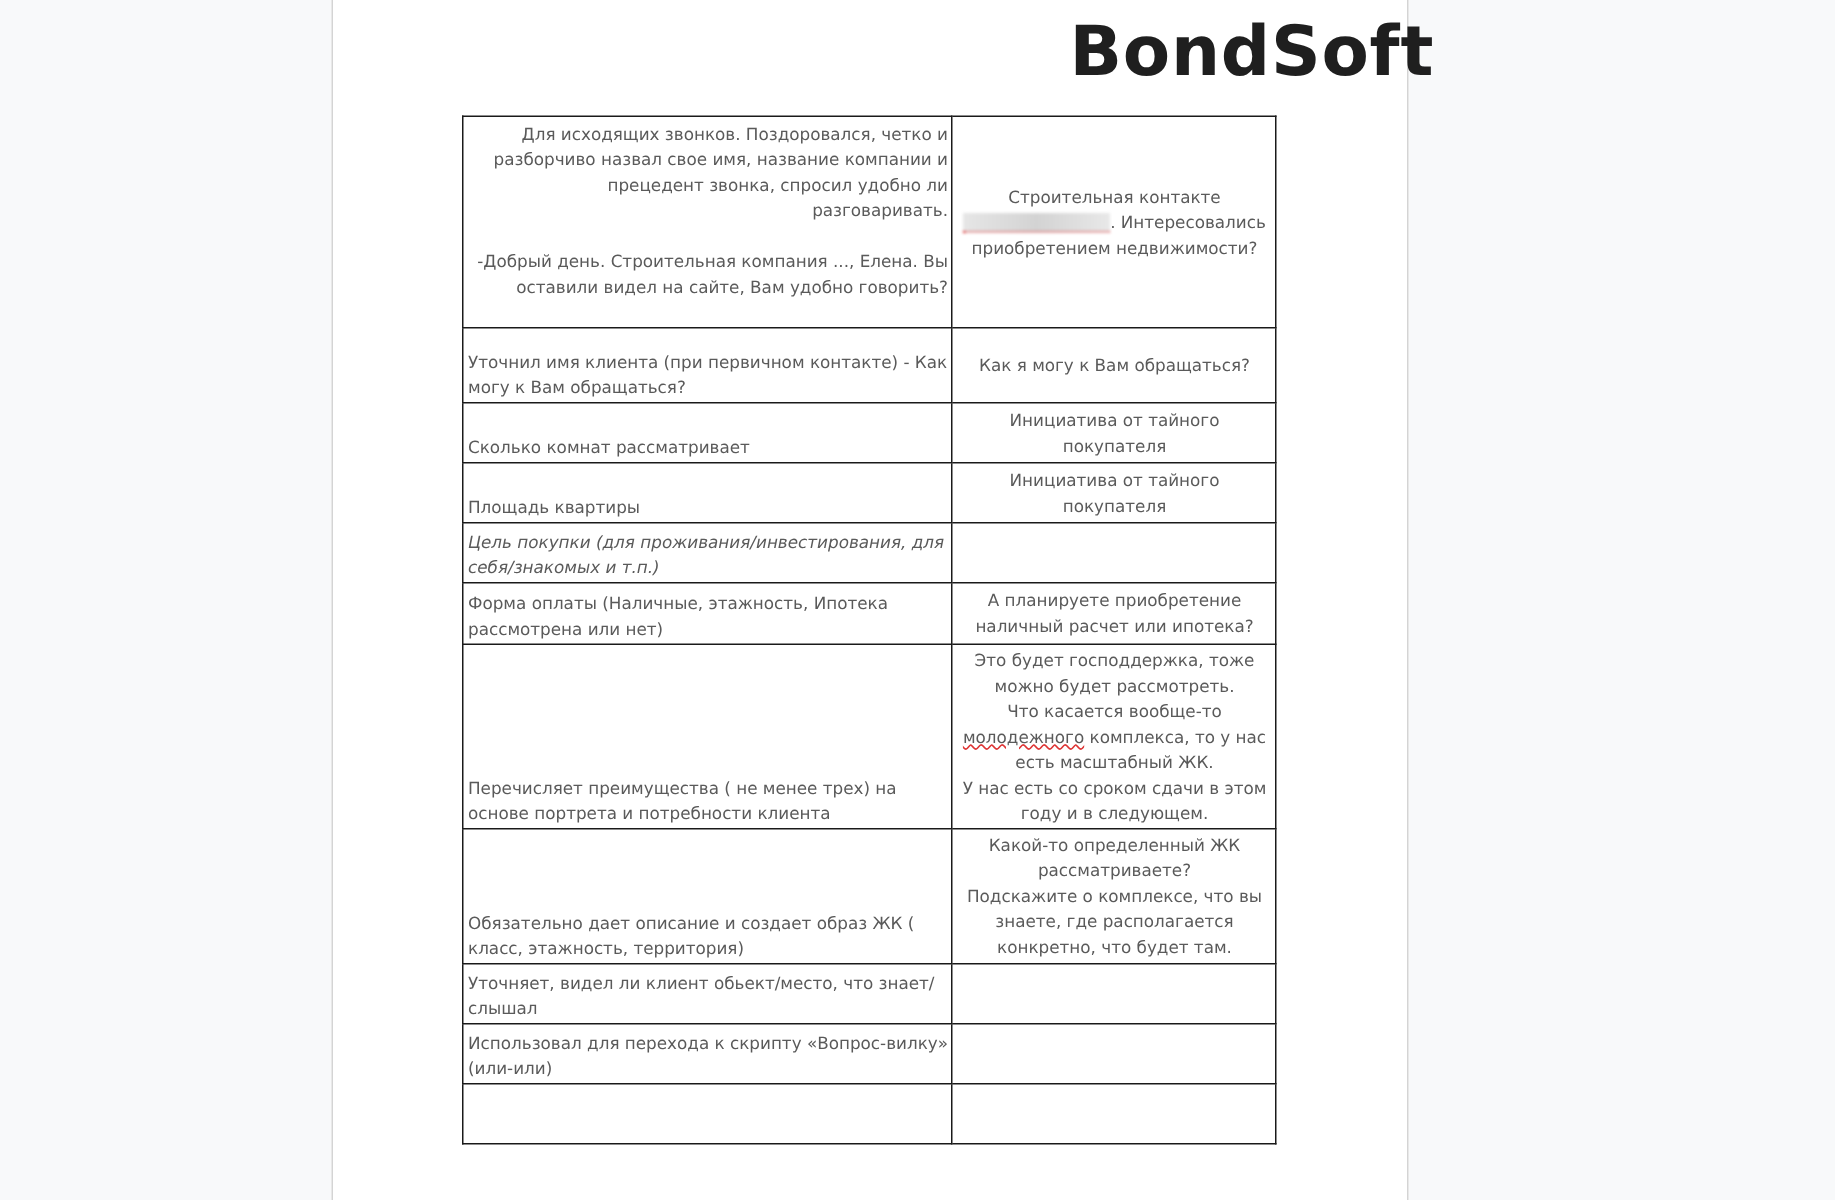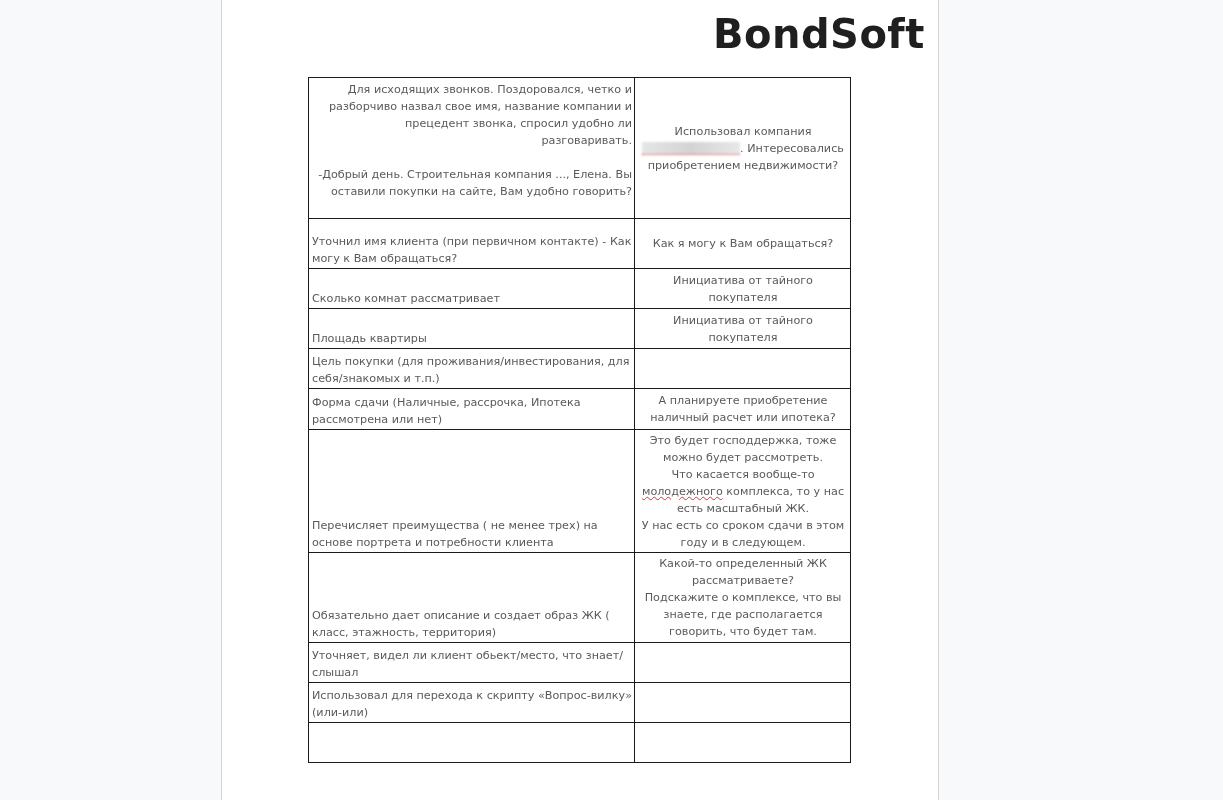--- a/index.html
+++ b/index.html
@@ -11,21 +11,21 @@
   }
   .page {
     position: absolute; left: 221px; top: 0; width: 716px; height: 800px;
     background: #ffffff;
     border-left: 1px solid #d4d4d4;
     border-right: 1px solid #d4d4d4;
   }
   .logo {
     position: absolute; left: 713px; top: 12px;
     font-family: "DejaVu Sans", sans-serif;
-    font-size: 40px; font-weight: bold; color: #1f1f1f;
+    font-size: 46px; font-weight: bold; color: #1f1f1f;
     letter-spacing: 0.5px;
     line-height: 44px;
   }
   table.script {
     position: absolute; left: 308px; top: 77px;
     border-collapse: collapse;
     width: 542px;
     table-layout: fixed;
   }
   table.script td {
@@ -55,61 +55,61 @@
 <div class="page"></div>
 
 <div class="logo">BondSoft</div>
 
 <table class="script">
   <tbody>
       <tr style="height:141px;">
     <td class="c1 top" style="padding-top:3px;text-align:right;">
       <div>Для исходящих звонков. Поздоровался, четко и разборчиво назвал свое имя, название компании и прецедент звонка, спросил удобно ли разговаривать.</div>
       <div class="blank-line"></div>
-      <div>-Добрый день. Строительная компания ..., Елена. Вы оставили покупки на сайте, Вам удобно говорить?</div>
+      <div>-Добрый день. Строительная компания ..., Елена. Вы оставили видел на сайте, Вам удобно говорить?</div>
     </td>
     <td class="c2">
-      <span>Использовал компания</span><br>
+      <span>Строительная контакте</span><br>
       <span class="blur"></span><span>. Интересовались приобретением недвижимости?</span>
     </td>
   </tr>
   <tr style="height:50px;">
     <td class="c1">Уточнил имя клиента (при первичном контакте) - Как могу к Вам обращаться?</td>
     <td class="c2">Как я могу к Вам обращаться?</td>
   </tr>
   <tr style="height:40px;">
     <td class="c1">Сколько комнат рассматривает</td>
     <td class="c2">Инициатива от тайного покупателя</td>
   </tr>
   <tr style="height:40px;">
     <td class="c1">Площадь квартиры</td>
     <td class="c2">Инициатива от тайного покупателя</td>
   </tr>
-  <tr style="height:40px;">
+  <tr style="height:40px;font-style:italic;">
     <td class="c1">Цель покупки (для проживания/инвестирования, для себя/знакомых и т.п.)</td>
     <td class="c2"></td>
   </tr>
   <tr style="height:41px;">
-    <td class="c1">Форма сдачи (Наличные, рассрочка, Ипотека рассмотрена или нет)</td>
+    <td class="c1">Форма оплаты (Наличные, этажность, Ипотека рассмотрена или нет)</td>
     <td class="c2">А планируете приобретение наличный расчет или ипотека?</td>
   </tr>
   <tr style="height:123px;">
     <td class="c1">Перечисляет преимущества ( не менее трех) на основе портрета и потребности клиента</td>
     <td class="c2">
       <div>Это будет господдержка, тоже можно будет рассмотреть.</div>
       <div>Что касается вообще-то</div>
       <div><span class="spell">молодежного</span><span> комплекса, то у нас есть масштабный ЖК.</span></div>
       <div>У нас есть со сроком сдачи в этом году и в следующем.</div>
     </td>
   </tr>
   <tr style="height:90px;">
     <td class="c1">Обязательно дает описание и создает образ ЖК ( класс, этажность, территория)</td>
     <td class="c2">
       <div>Какой-то определенный ЖК рассматриваете?</div>
-      <div>Подскажите о комплексе, что вы знаете, где располагается говорить, что будет там.</div>
+      <div>Подскажите о комплексе, что вы знаете, где располагается конкретно, что будет там.</div>
     </td>
   </tr>
   <tr style="height:40px;">
     <td class="c1">Уточняет, видел ли клиент обьект/место, что знает/ слышал</td>
     <td class="c2"></td>
   </tr>
   <tr style="height:40px;margin-top:43px;">
     <td class="c1">Использовал для перехода к скрипту «Вопрос-вилку» (или-или)</td>
     <td class="c2"></td>
   </tr>

